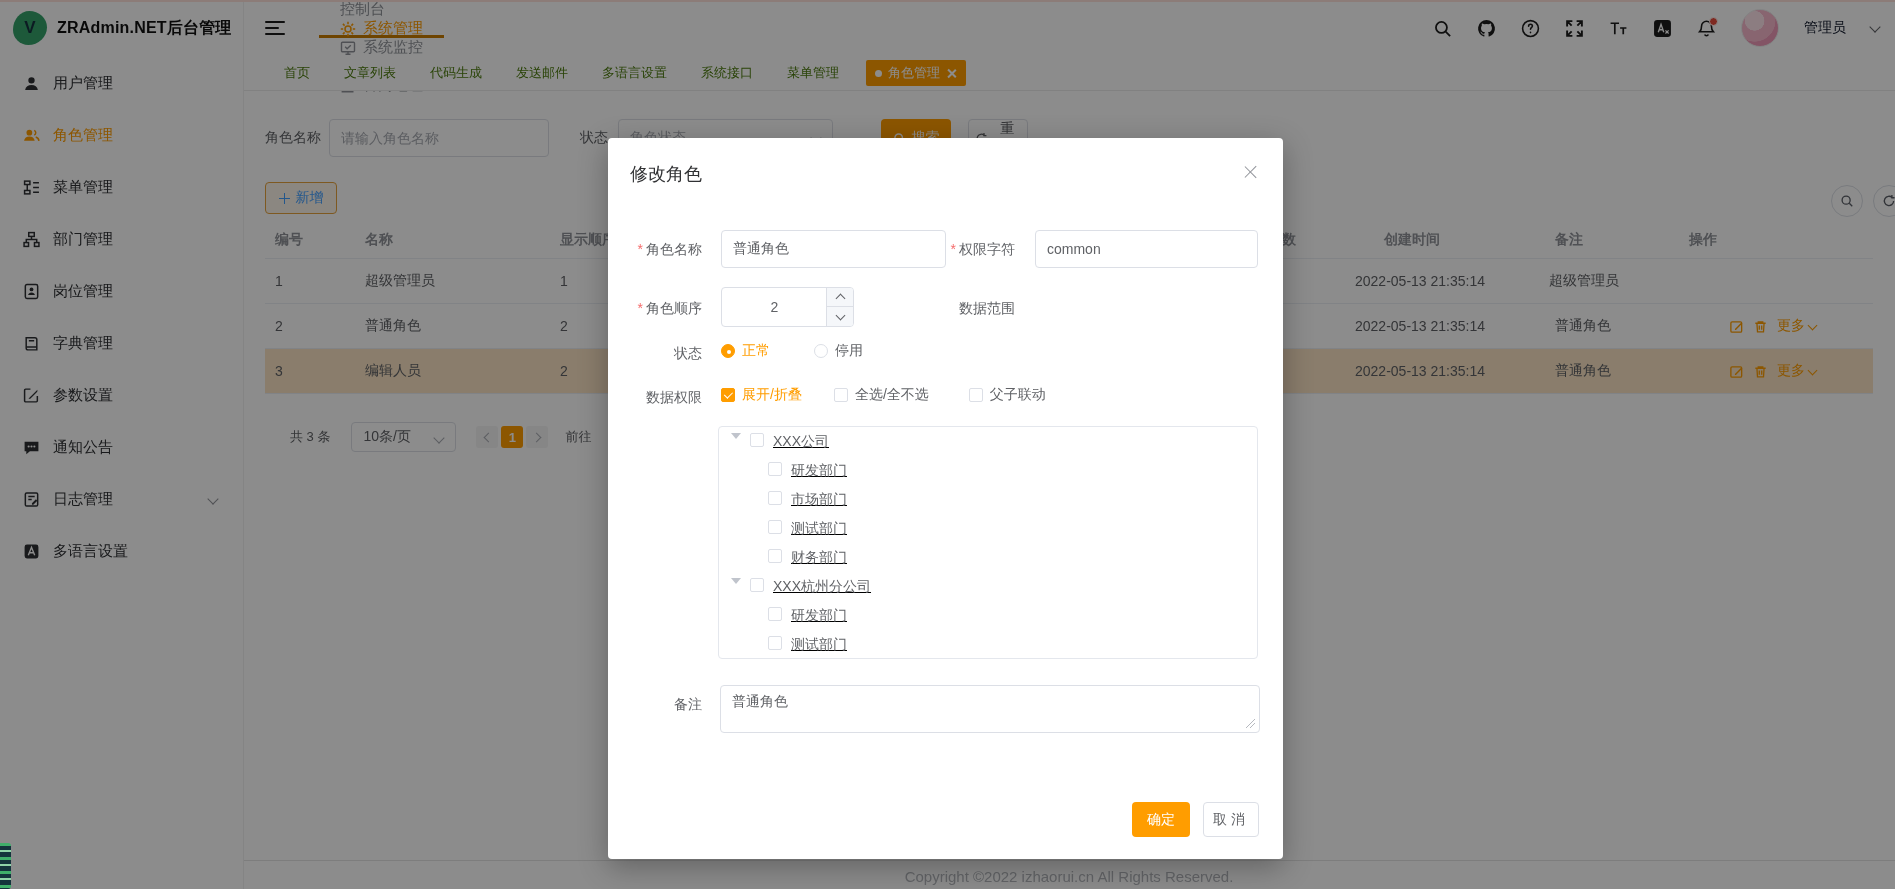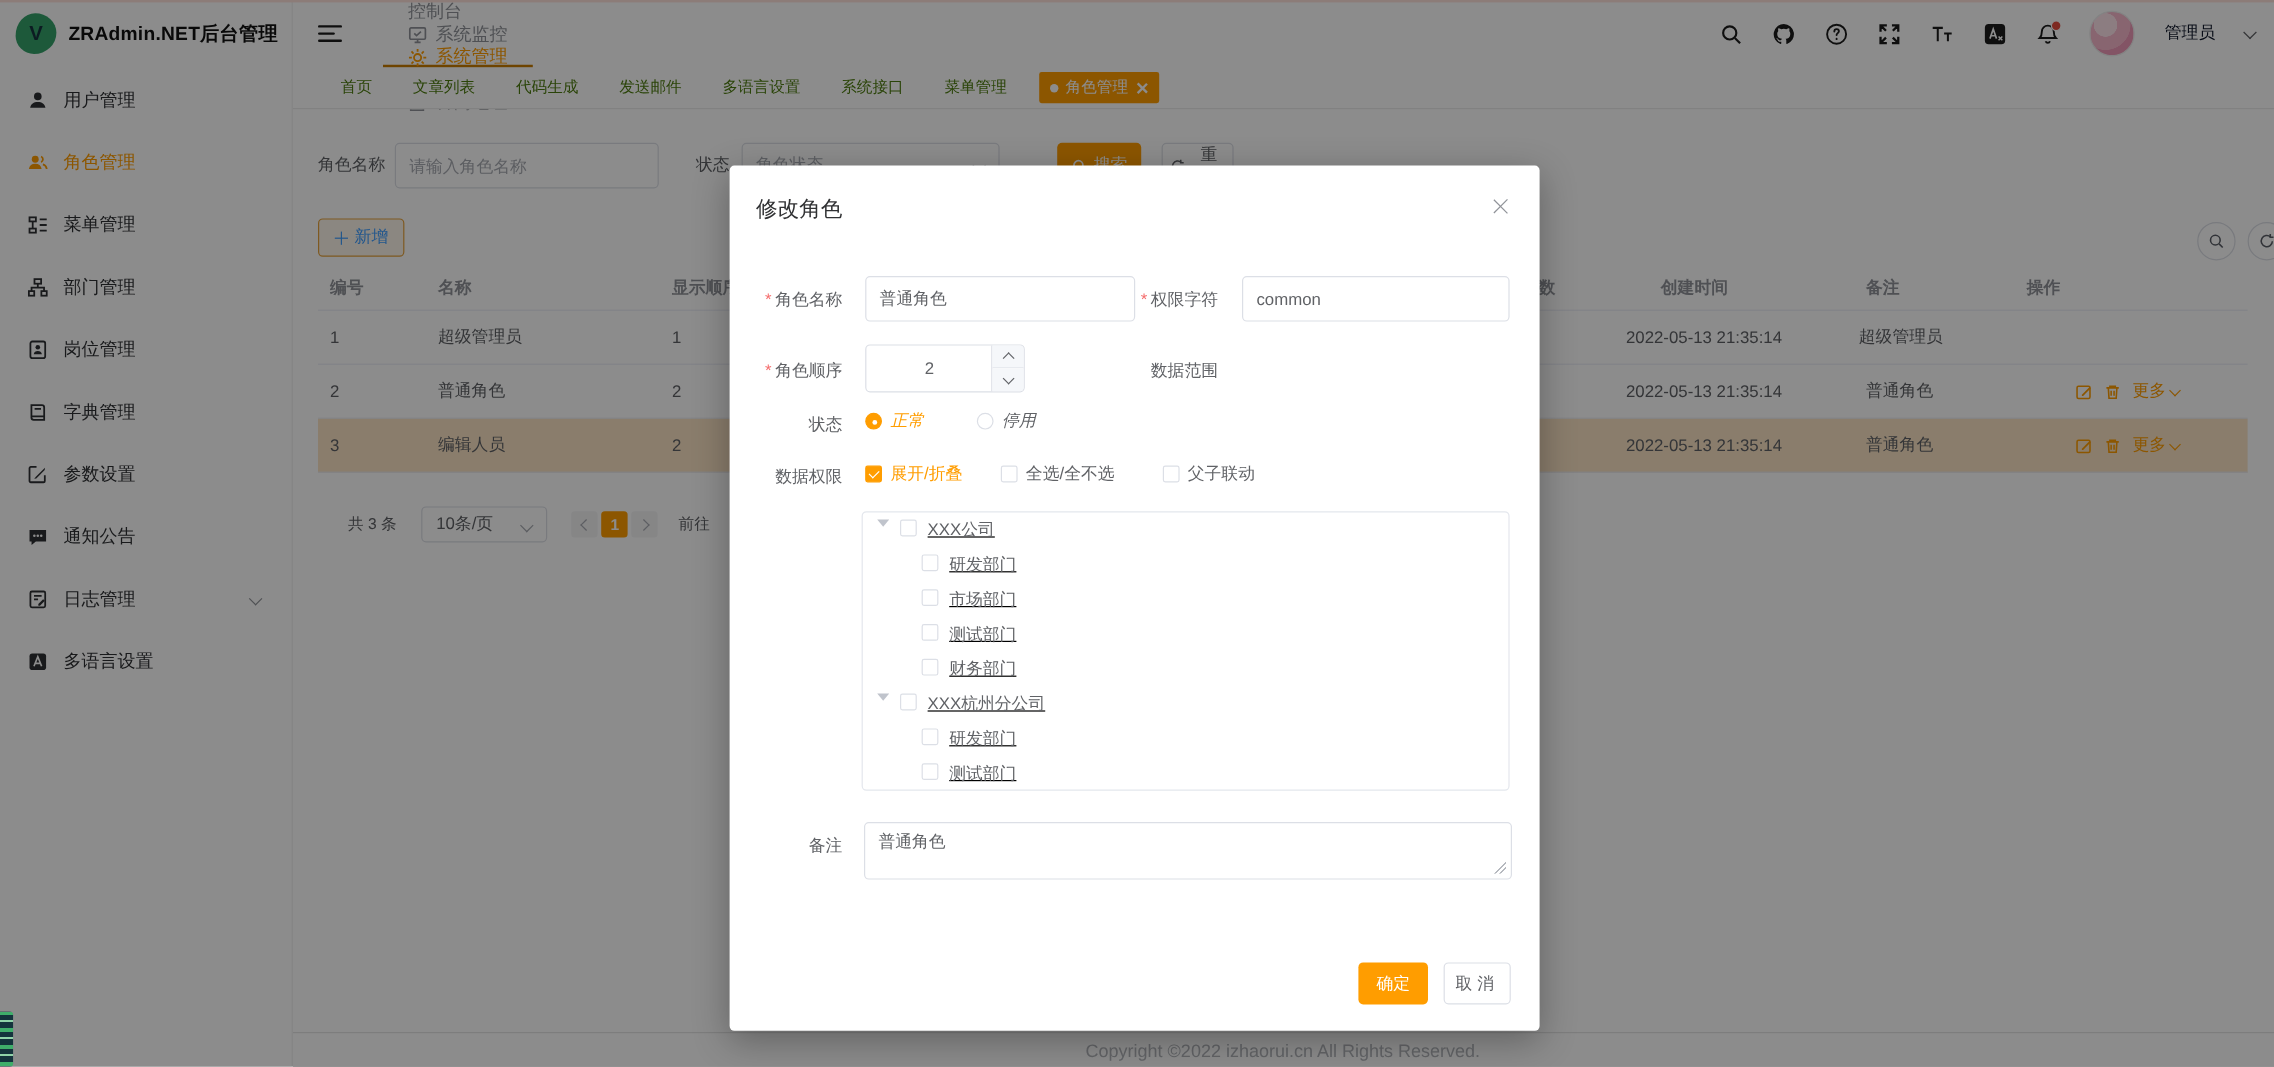--- a/index.html
+++ b/index.html
@@ -245,33 +245,33 @@
   <div class="header">
     <div class="hamburger">
         <i></i>
         <i></i>
         <i></i>
       </div>
     <div class="topnav">
       <div class="topnav-item">
         <span>控制台</span>
       </div>
+      <div class="topnav-item active">
+        <svg class="ni" viewBox="0 0 16 16" fill="none" stroke="currentColor" stroke-width="1.5">
+            <circle cx="8" cy="8" r="3"></circle>
+            <path d="M8 .8v2.4M8 12.8v2.4M.8 8h2.4M12.8 8h2.4M2.9 2.9l1.7 1.7M11.4 11.4l1.7 1.7M13.1 2.9l-1.7 1.7M4.6 11.4l-1.7 1.7"></path>
+          </svg>
+        <span>系统管理</span>
+      </div>
       <div class="topnav-item">
         <svg class="ni" viewBox="0 0 16 16" fill="none" stroke="currentColor" stroke-width="1.4">
             <rect x="1.5" y="2.3" width="13" height="9.4" rx="1"></rect>
             <path d="M5.5 14.3h5M8 11.7v2.6M5.2 6.8l1.9 1.9 3.7-3.4"></path>
           </svg>
         <span>系统监控</span>
-      </div>
-      <div class="topnav-item active">
-        <svg class="ni" viewBox="0 0 16 16" fill="none" stroke="currentColor" stroke-width="1.5">
-            <circle cx="8" cy="8" r="3"></circle>
-            <path d="M8 .8v2.4M8 12.8v2.4M.8 8h2.4M12.8 8h2.4M2.9 2.9l1.7 1.7M11.4 11.4l1.7 1.7M13.1 2.9l-1.7 1.7M4.6 11.4l-1.7 1.7"></path>
-          </svg>
-        <span>系统管理</span>
       </div>
       <div class="topnav-item">
         <svg class="ni" viewBox="0 0 16 16" fill="none" stroke="currentColor" stroke-width="1.4">
             <rect x="1.5" y="4.8" width="13" height="8.7" rx="1"></rect>
             <path d="M5.5 4.8V2.6h5v2.2M1.5 8.4h13M8 7.4v2"></path>
           </svg>
         <span>系统工具</span>
       </div>
       <div class="topnav-item">
         <svg class="ni" viewBox="0 0 16 16" fill="none" stroke="currentColor" stroke-width="1.4">
@@ -478,21 +478,21 @@
             <span class="schev up"></span>
           </span>
         <span class="spin-btn spin-dn">
             <span class="schev dn"></span>
           </span>
       </span>
     </div>
     <span class="dlabel" style="left:300px;top:162px;width:107px;">数据范围</span>
 
     <span class="dlabel" style="left:0;top:207px;width:94px;">状态</span>
-    <div class="hrow" style="left:113px;top:204px;height:18px;font-style:italic;">
+    <div class="hrow" style="left:113px;top:204px;height:18px;">
       <span class="radio on"></span>
       <span class="opt-label on">正常</span>
       <span class="radio" style="margin-left:44px;"></span>
       <span class="opt-label">停用</span>
     </div>
 
     <span class="dlabel" style="left:0;top:251px;width:94px;">数据权限</span>
     <div class="hrow" style="left:113px;top:248px;height:18px;">
       <span class="cb on"></span>
       <span class="opt-label on">展开/折叠</span>

